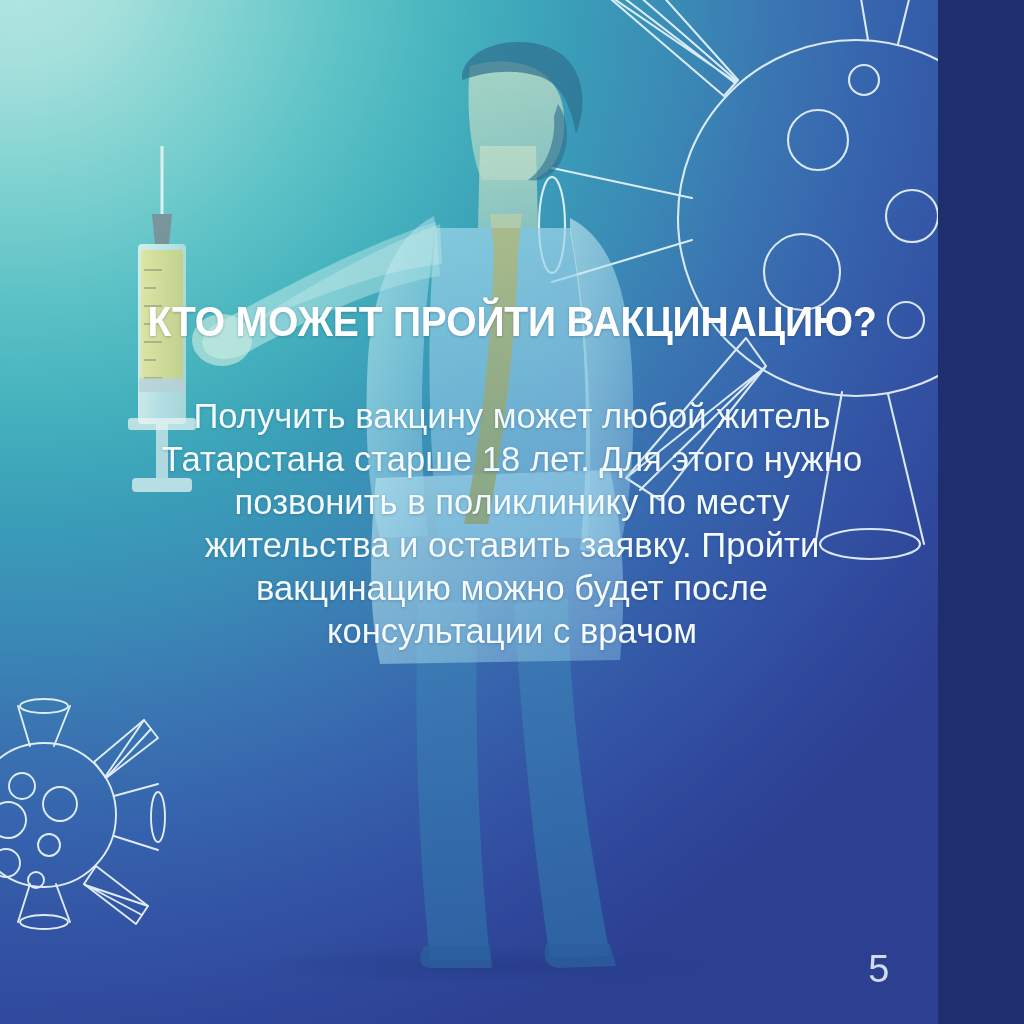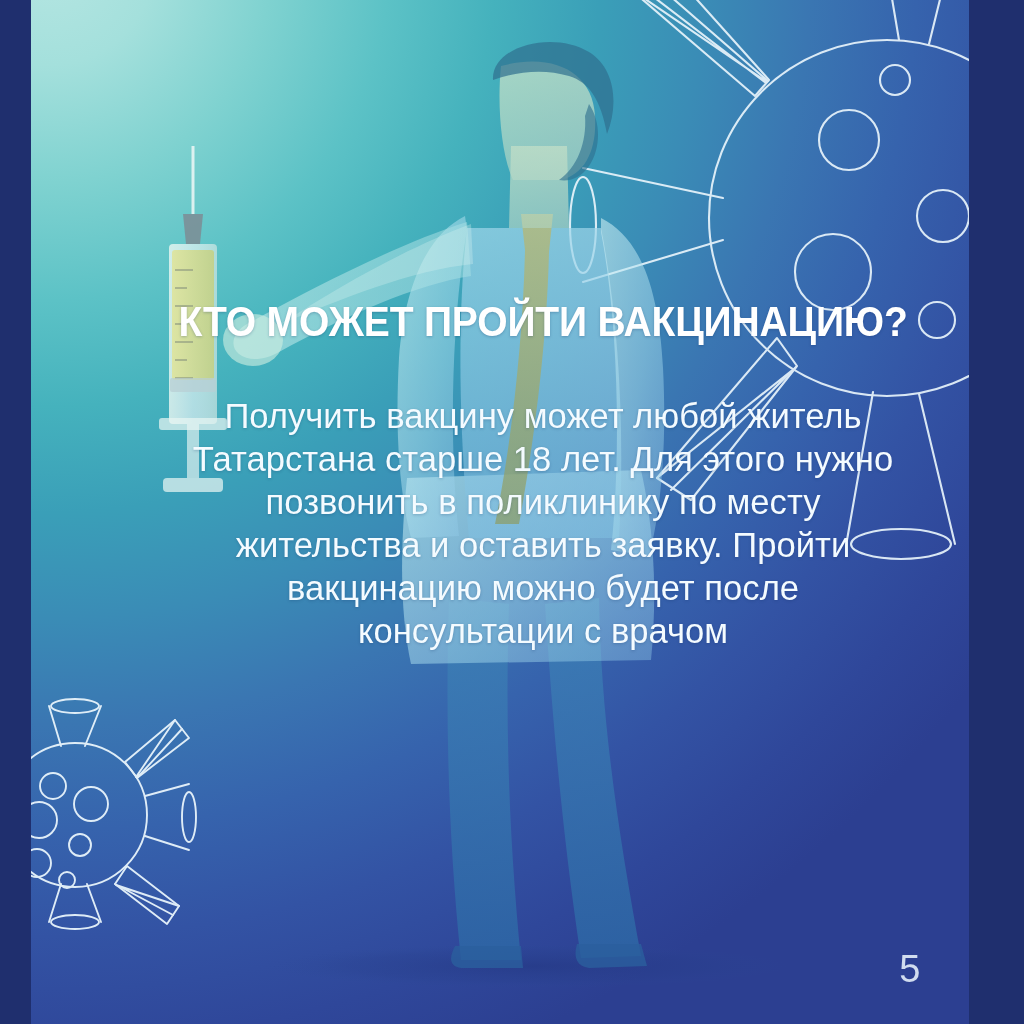--- a/index.html
+++ b/index.html
@@ -21,21 +21,20 @@
         #7fd2d0 19%,
         #5cc2c6 29%,
         #45b2bd 38%,
         #3a9fb8 47%,
         #3a8cb6 56%,
         #3a76b2 65%,
         #3663ad 74%,
         #3353a4 83%,
         #2f479a 92%,
         #2c3f91 100%);
-    margin-left: 31px;
   }
 
   
   .virus-art {
     position: absolute;
     pointer-events: none;
   }
   .virus-art svg { display: block; overflow: visible; }
   .virus-art path,
   .virus-art ellipse,

